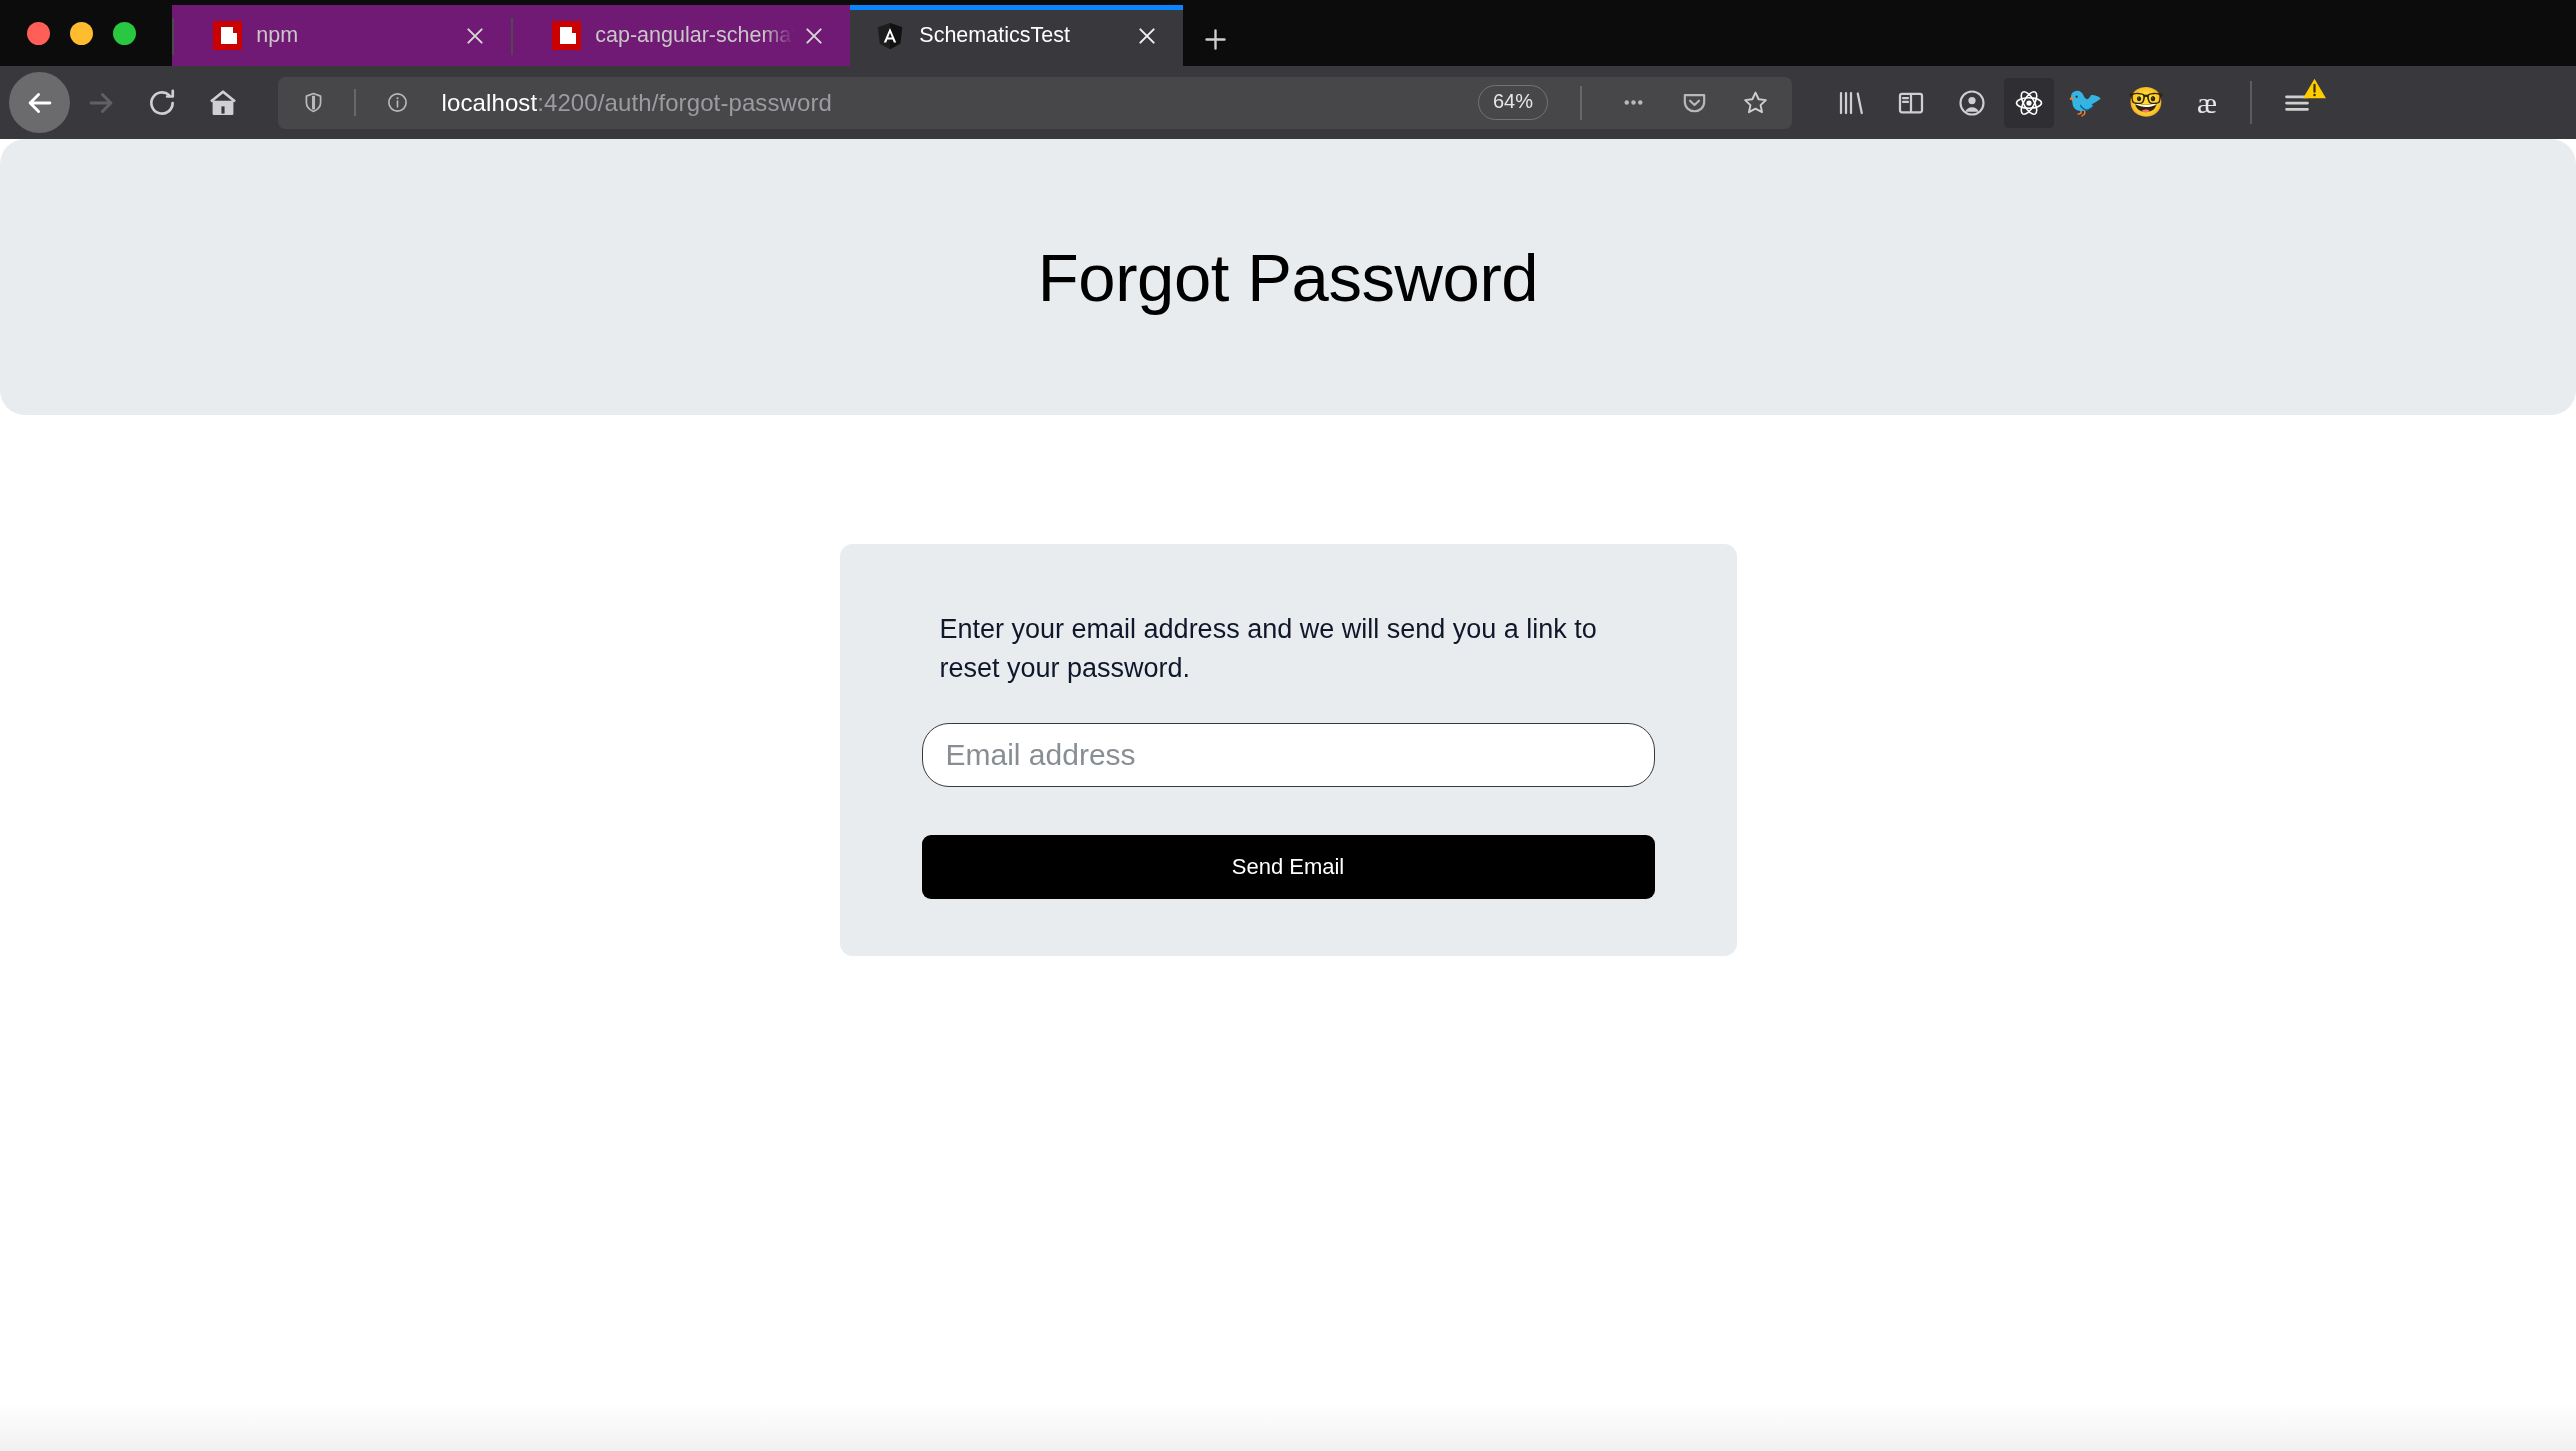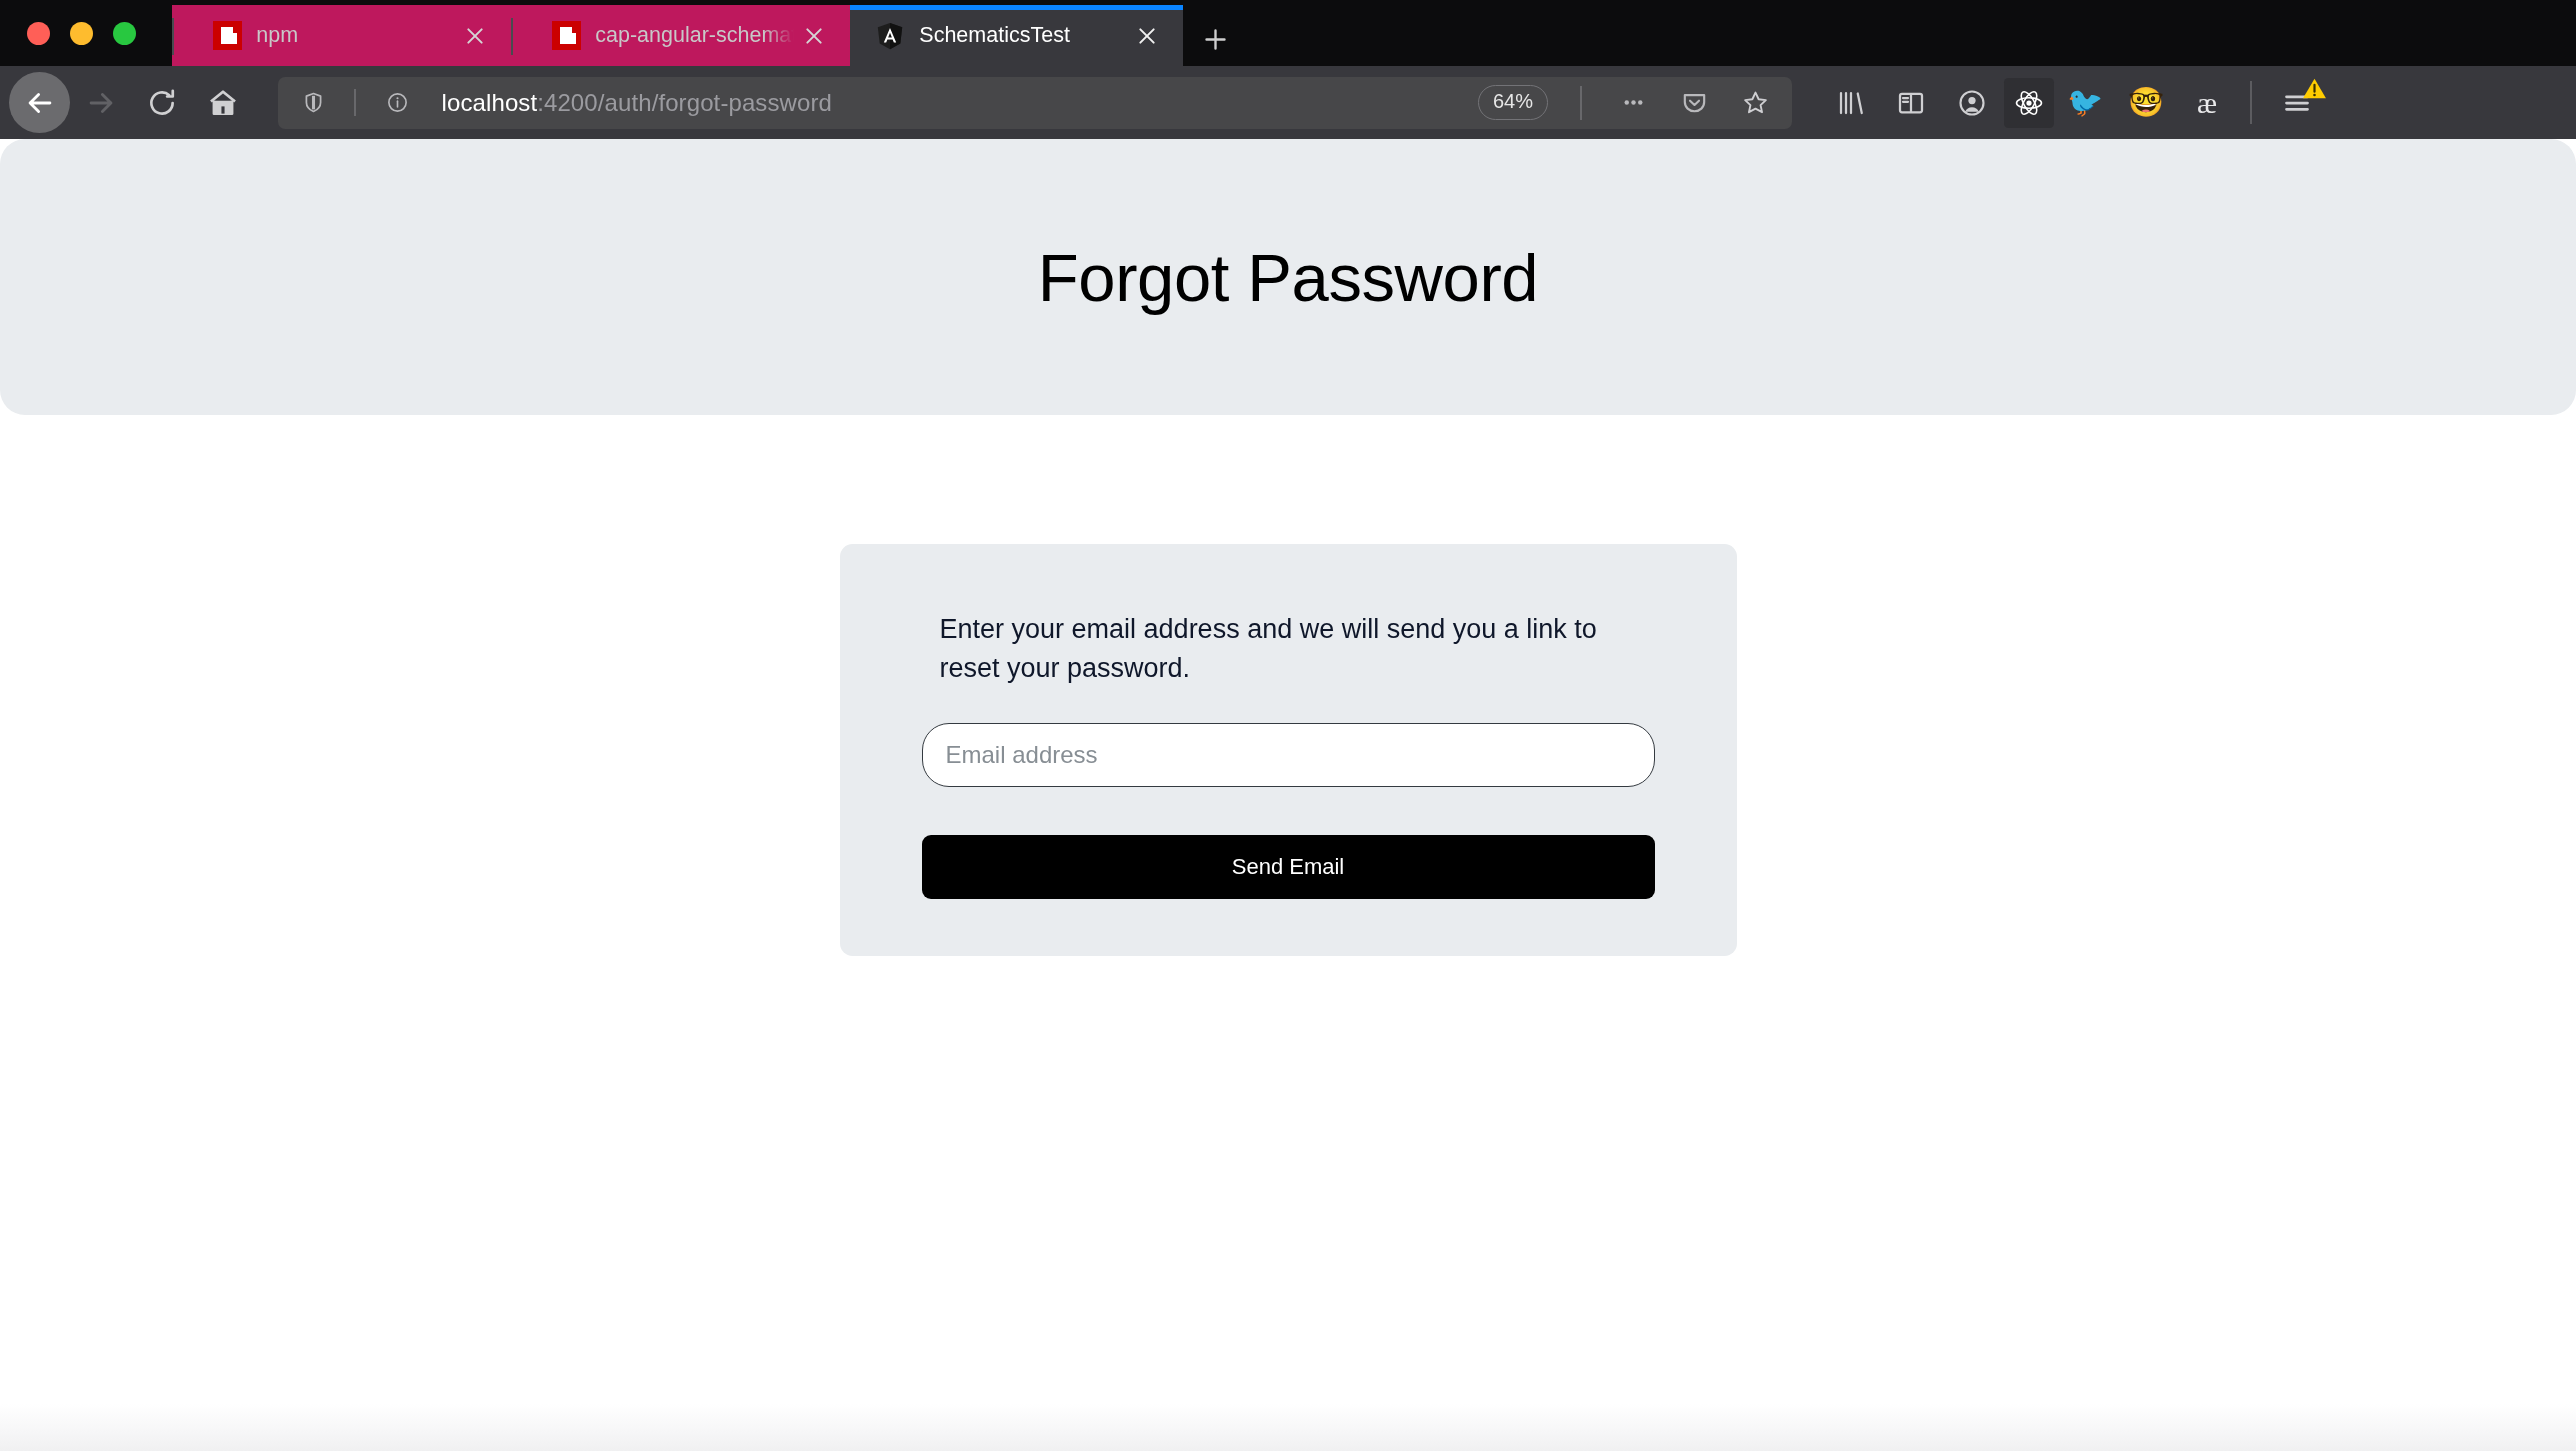--- a/index.html
+++ b/index.html
@@ -47,21 +47,21 @@
   .tab {
     height: 61px;
     display: flex;
     align-items: center;
     padding: 0 18px 0 25px;
     position: relative;
     flex: 0 0 auto;
     width: 339px;
     cursor: default;
   }
-  .tab.inactive { background: #be185d; padding-left: 40px; }
+  .tab.inactive { background: #701a75; padding-left: 40px; }
   .tab.inactive + .tab.inactive::before,
   .tab.inactive::before {
     content: "";
     position: absolute;
     left: 0; top: 12.5px; bottom: 10.7px;
     width: 1.8px;
     background: #4a4a4f;
   }
   .tab.active {
     background: #38383d;
@@ -287,21 +287,21 @@
   }
 
   .email-input {
     display: block;
     width: 100%;
     height: 64px;
     border: 1.8px solid #343a40;
     border-radius: 27px;
     background: #ffffff;
     font-family: "Liberation Sans", sans-serif;
-    font-size: 24px;
+    font-size: 30px;
     color: #212529;
     padding: 0 23px;
     outline: none;
   }
   .email-input::placeholder { color: #878e94; }
 
   .send-btn {
     display: block;
     width: 100%;
     height: 64px;

